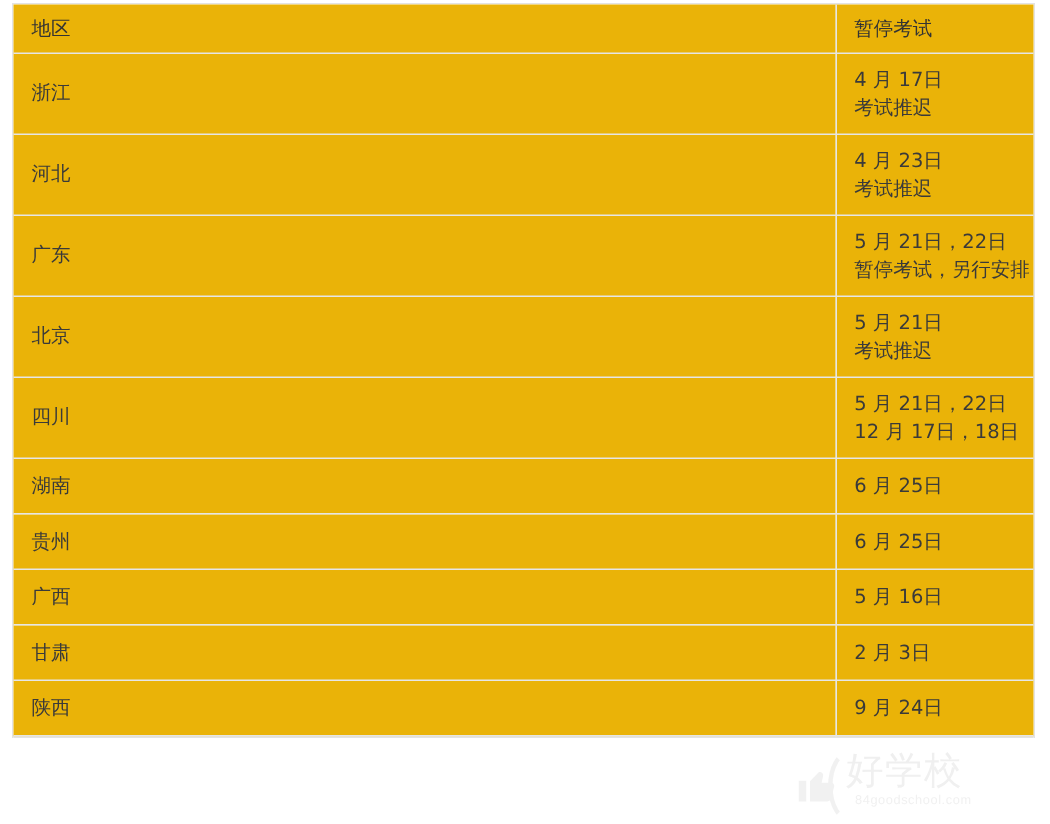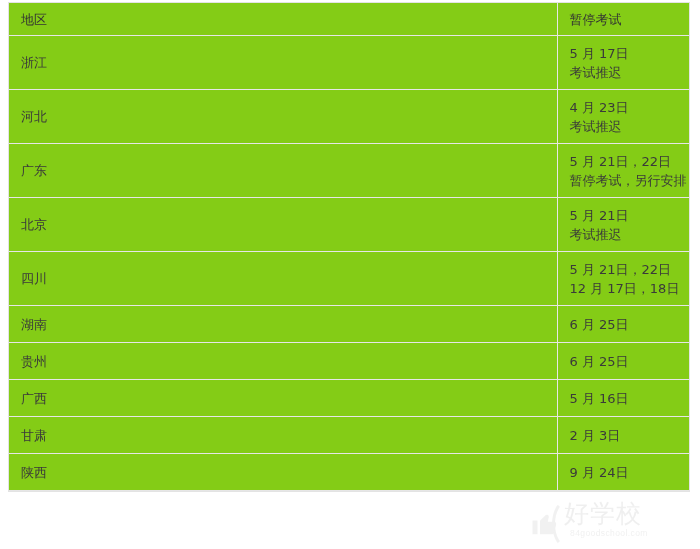--- a/index.html
+++ b/index.html
@@ -48,21 +48,21 @@
   table.sched th,
   table.sched td {
     border-bottom: 1px solid #e6e6e6;
     padding: 5px 0 5px 12px;
     vertical-align: middle;
     text-align: left;
     font-weight: normal;
     font-size: 13px;
     line-height: 19px;
     color: #3a3a3a;
-    background: #84cc16;
+    background: #eab308;
   }
 
   table.sched th.region-head,
   table.sched td.region-cell {
     border-right: 1px solid #e6e6e6;
   }
 
   table.sched thead th {
     height: 26px;
     padding-top: 3px;
@@ -158,21 +158,21 @@
       <thead>
         <tr>
           <th class="region-head">地区</th>
           <th>暂停考试</th>
         </tr>
       </thead>
       <tbody id="tbody">
           <tr class="row-2line">
             <td class="region-cell">浙江</td>
             <td class="date-cell">
-              <span class="date-line">5 月 17日</span>
+              <span class="date-line">4 月 17日</span>
               <span class="date-line">考试推迟</span>
             </td>
           </tr>
           <tr class="row-2line">
             <td class="region-cell">河北</td>
             <td class="date-cell">
               <span class="date-line">4 月 23日</span>
               <span class="date-line">考试推迟</span>
             </td>
           </tr>

